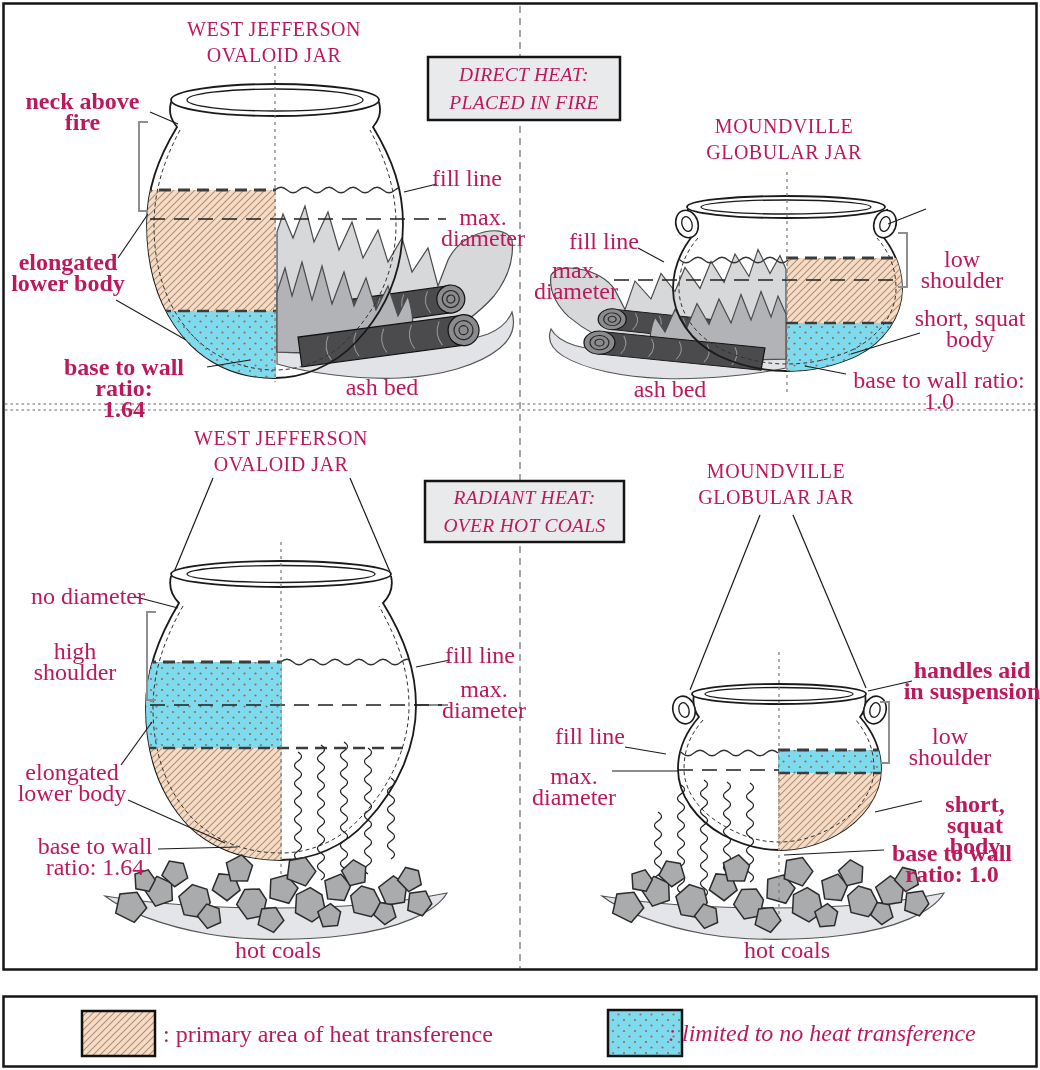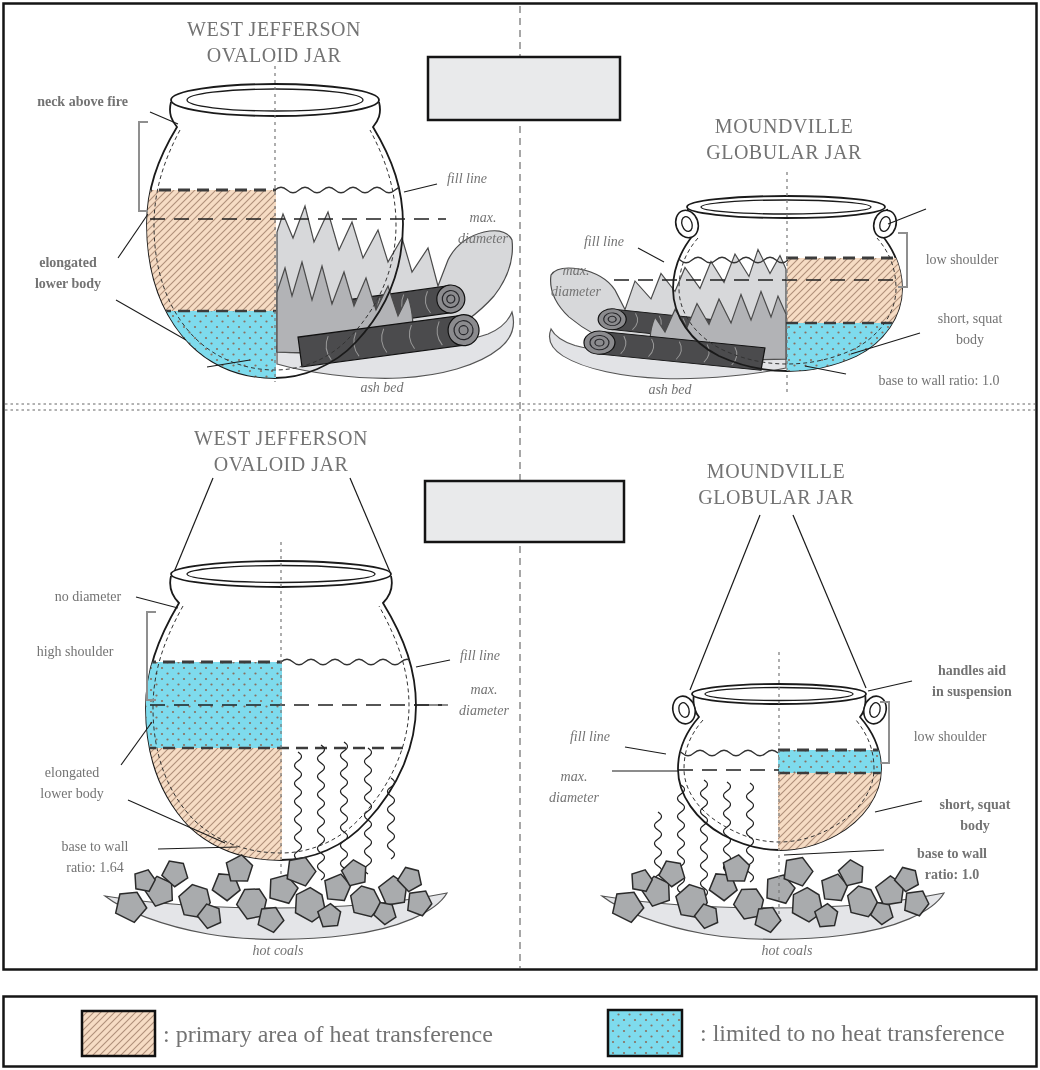--- a/index.html
+++ b/index.html
@@ -1,22 +1,22 @@
 <!DOCTYPE html>
 <html><head>
 <meta charset="utf-8">
 <style>
   html,body{margin:0;padding:0;background:#fff;}
   .stage{position:relative;width:1040px;height:1070px;background:#fff;
-         font-family:"Liberation Serif","DejaVu Serif",serif;color:#737373;overflow:hidden;}
+         font-family:"Liberation Serif","DejaVu Serif",serif;color:#be185d;overflow:hidden;}
   .stage svg{position:absolute;left:0;top:0;}
-  .lbl{position:absolute;font-size:14px;line-height:21px;text-align:center;white-space:pre-line;}
+  .lbl{position:absolute;font-size:24px;line-height:21px;text-align:center;white-space:pre-line;}
   .title{font-size:20px;line-height:26px;letter-spacing:.5px;}
   .b{font-weight:bold;}
-  .it{font-style:italic;}
+  .it{}
   .boxlbl{font-style:italic;font-size:19.5px;line-height:28px;letter-spacing:.3px;}
   .leglbl{font-size:24px;line-height:24px;white-space:nowrap;text-align:center;}
 </style>
 </head>
 <body>
 
 <div class="stage">
 
 <svg width="1040" height="1070" viewBox="0 0 1040 1070">
   <defs>
@@ -255,24 +255,30 @@
 
 <div class="lbl title" style="left:144px;top:16px;width:260px;">WEST JEFFERSON
 OVALOID JAR</div>
 <div class="lbl title" style="left:654px;top:113px;width:260px;">MOUNDVILLE
 GLOBULAR JAR</div>
 <div class="lbl title" style="left:151px;top:425px;width:260px;">WEST JEFFERSON
 OVALOID JAR</div>
 <div class="lbl title" style="left:646px;top:458px;width:260px;">MOUNDVILLE
 GLOBULAR JAR</div>
 
+<div class="lbl boxlbl" style="left:428px;top:61px;width:192px;">DIRECT HEAT:
+PLACED IN FIRE</div>
+<div class="lbl boxlbl" style="left:425px;top:484px;width:199px;">RADIANT HEAT:
+OVER HOT COALS</div>
 
 <div class="lbl b" style="left:10px;top:91px;width:145px;">neck above fire</div>
 <div class="lbl b" style="left:3px;top:252px;width:130px;">elongated
 lower body</div>
+<div class="lbl b" style="left:34px;top:357px;width:180px;">base to wall ratio:
+1.64</div>
 <div class="lbl it" style="left:427px;top:168px;width:80px;">fill line</div>
 <div class="lbl it" style="left:428px;top:207px;width:110px;">max.
 diameter</div>
 <div class="lbl it" style="left:342px;top:377px;width:80px;">ash bed</div>
 
 <div class="lbl" style="left:902px;top:249px;width:120px;">low shoulder</div>
 <div class="lbl" style="left:910px;top:308px;width:120px;">short, squat
 body</div>
 <div class="lbl" style="left:844px;top:370px;width:190px;">base to wall ratio: 1.0</div>
 <div class="lbl it" style="left:564px;top:231px;width:80px;">fill line</div>
@@ -297,15 +303,15 @@
 <div class="lbl b" style="left:915px;top:794px;width:120px;">short, squat
 body</div>
 <div class="lbl b" style="left:882px;top:843px;width:140px;">base to wall
 ratio: 1.0</div>
 <div class="lbl it" style="left:550px;top:726px;width:80px;">fill line</div>
 <div class="lbl it" style="left:519px;top:766px;width:110px;">max.
 diameter</div>
 <div class="lbl it" style="left:737px;top:940px;width:100px;">hot coals</div>
 
 <div class="lbl leglbl" style="left:163px;top:1022px;">: primary area of heat transference</div>
-<div class="lbl leglbl" style="left:700px;top:1021px;">: limited to no heat transference</div>
+<div class="lbl leglbl" style="left:668px;top:1021px;font-style:italic;">: limited to no heat transference</div>
 
 </div>
 
 </body></html>

